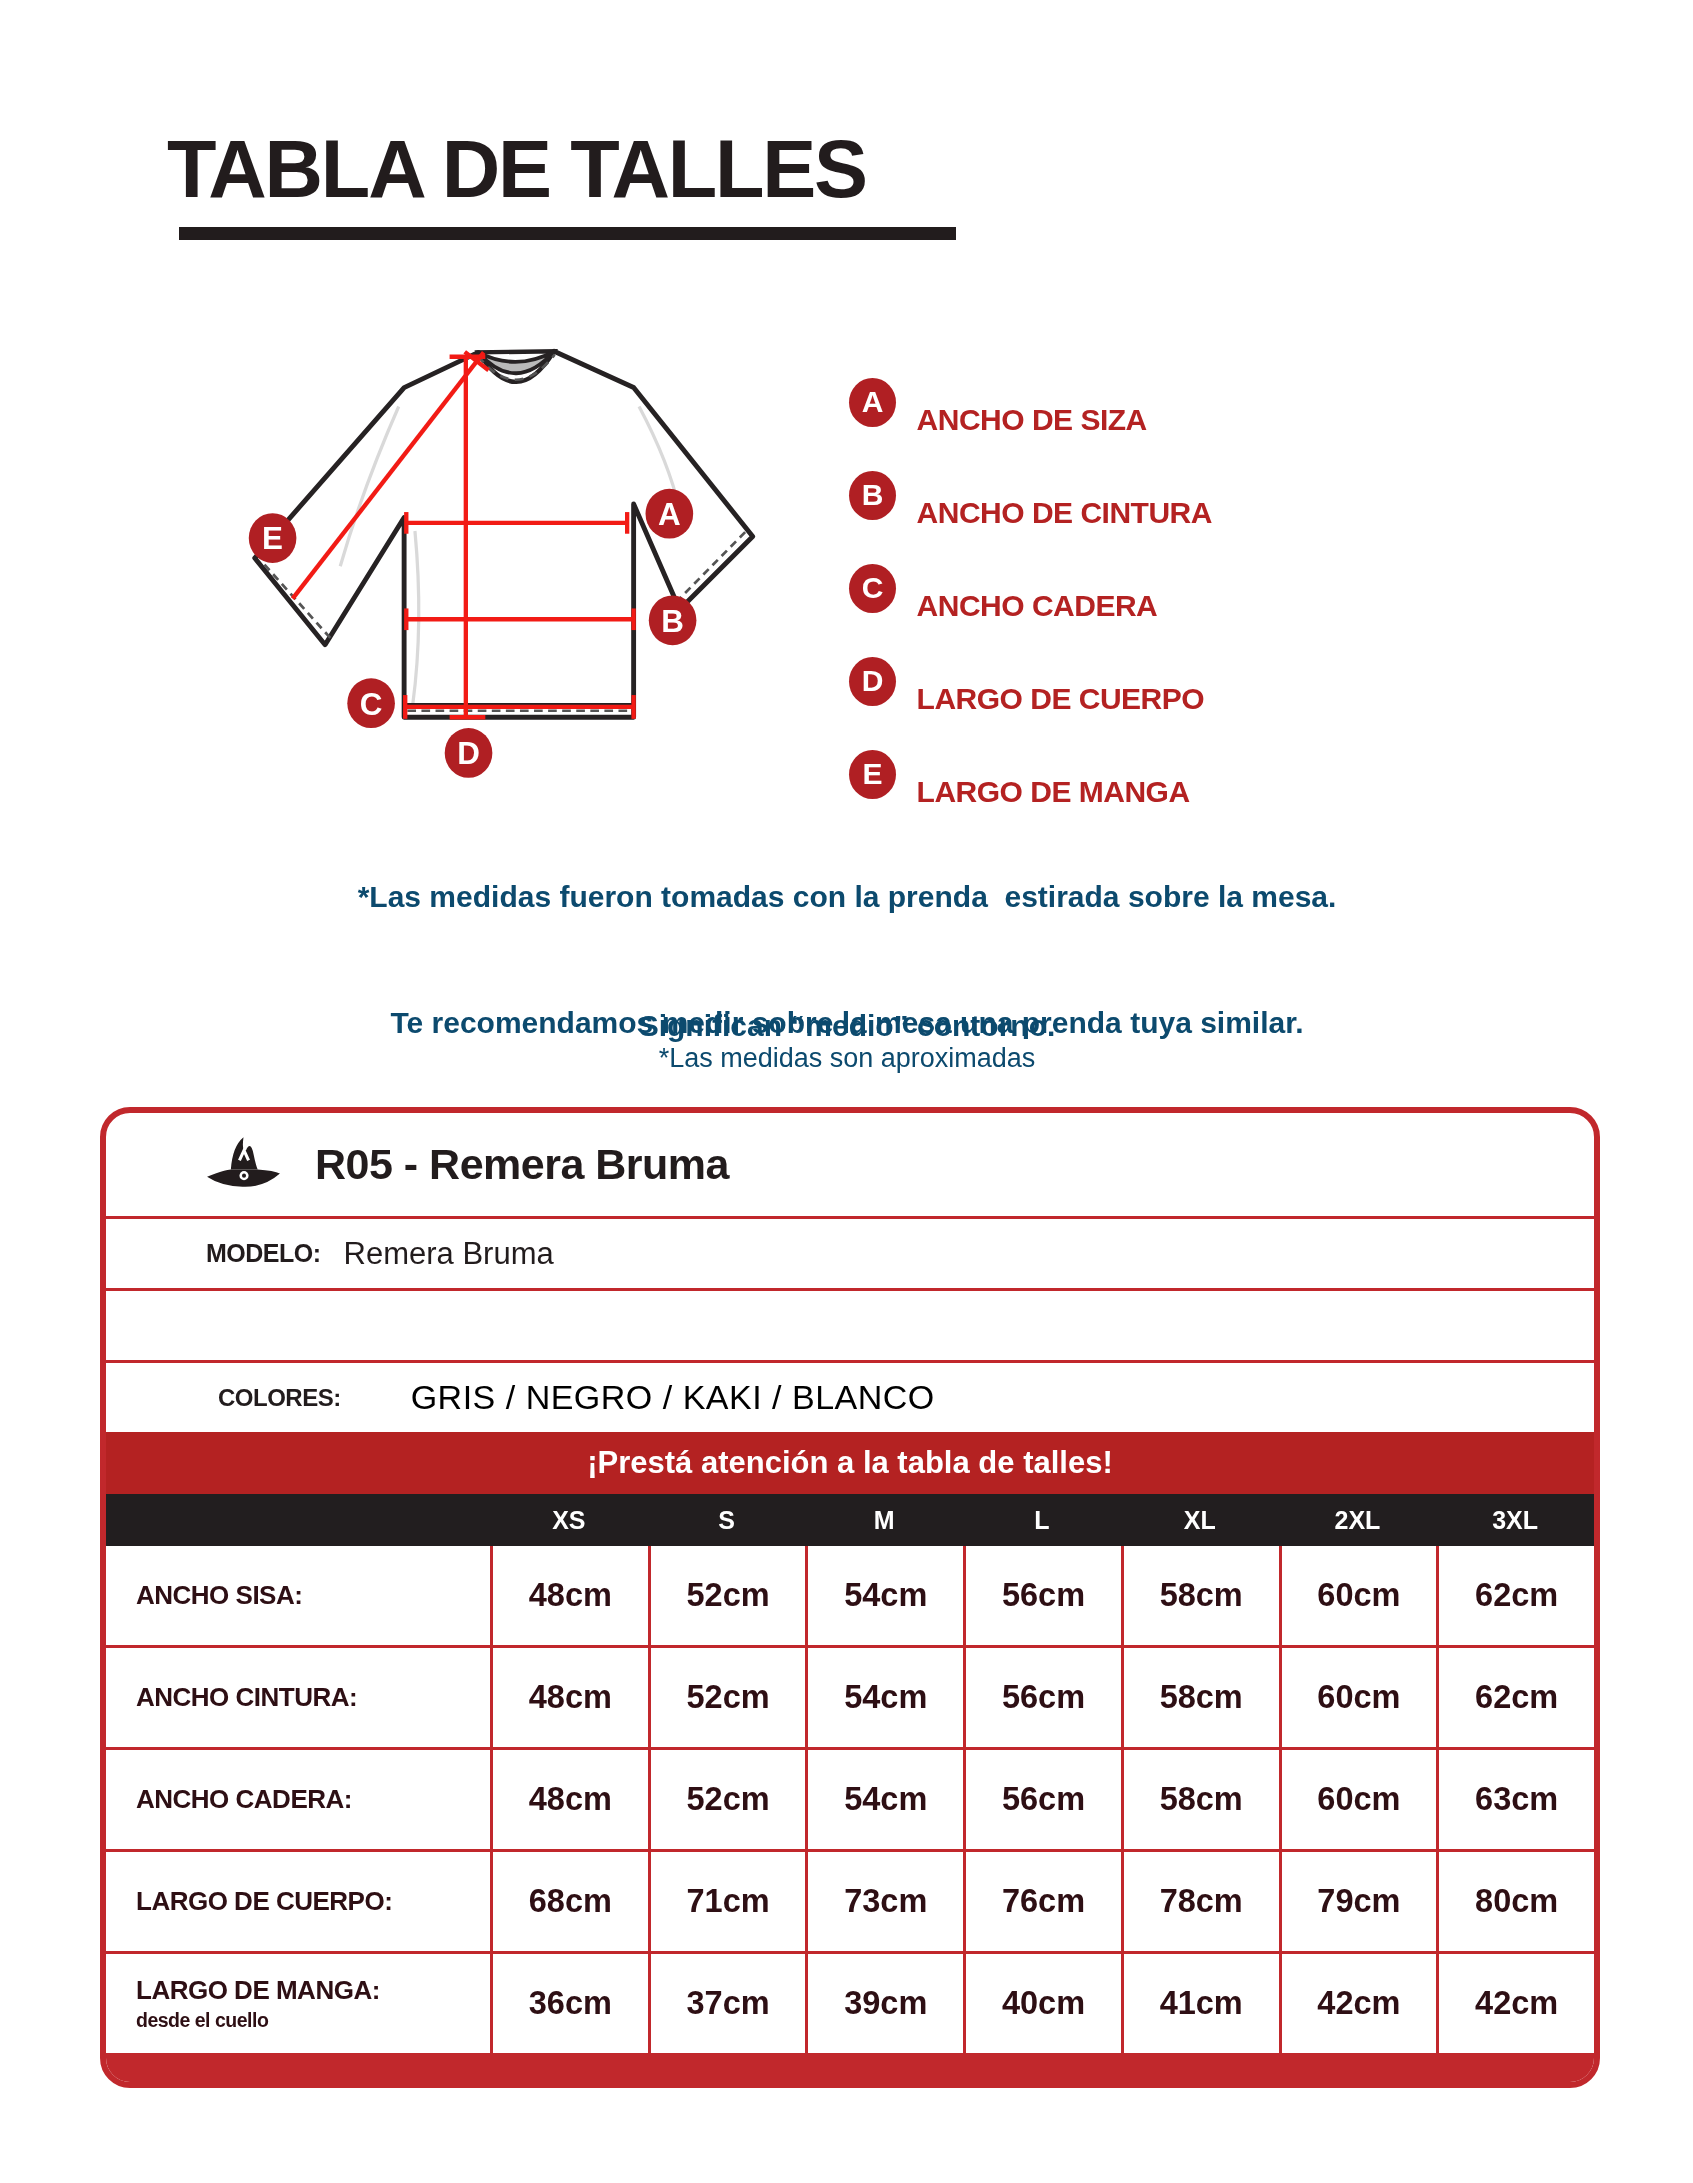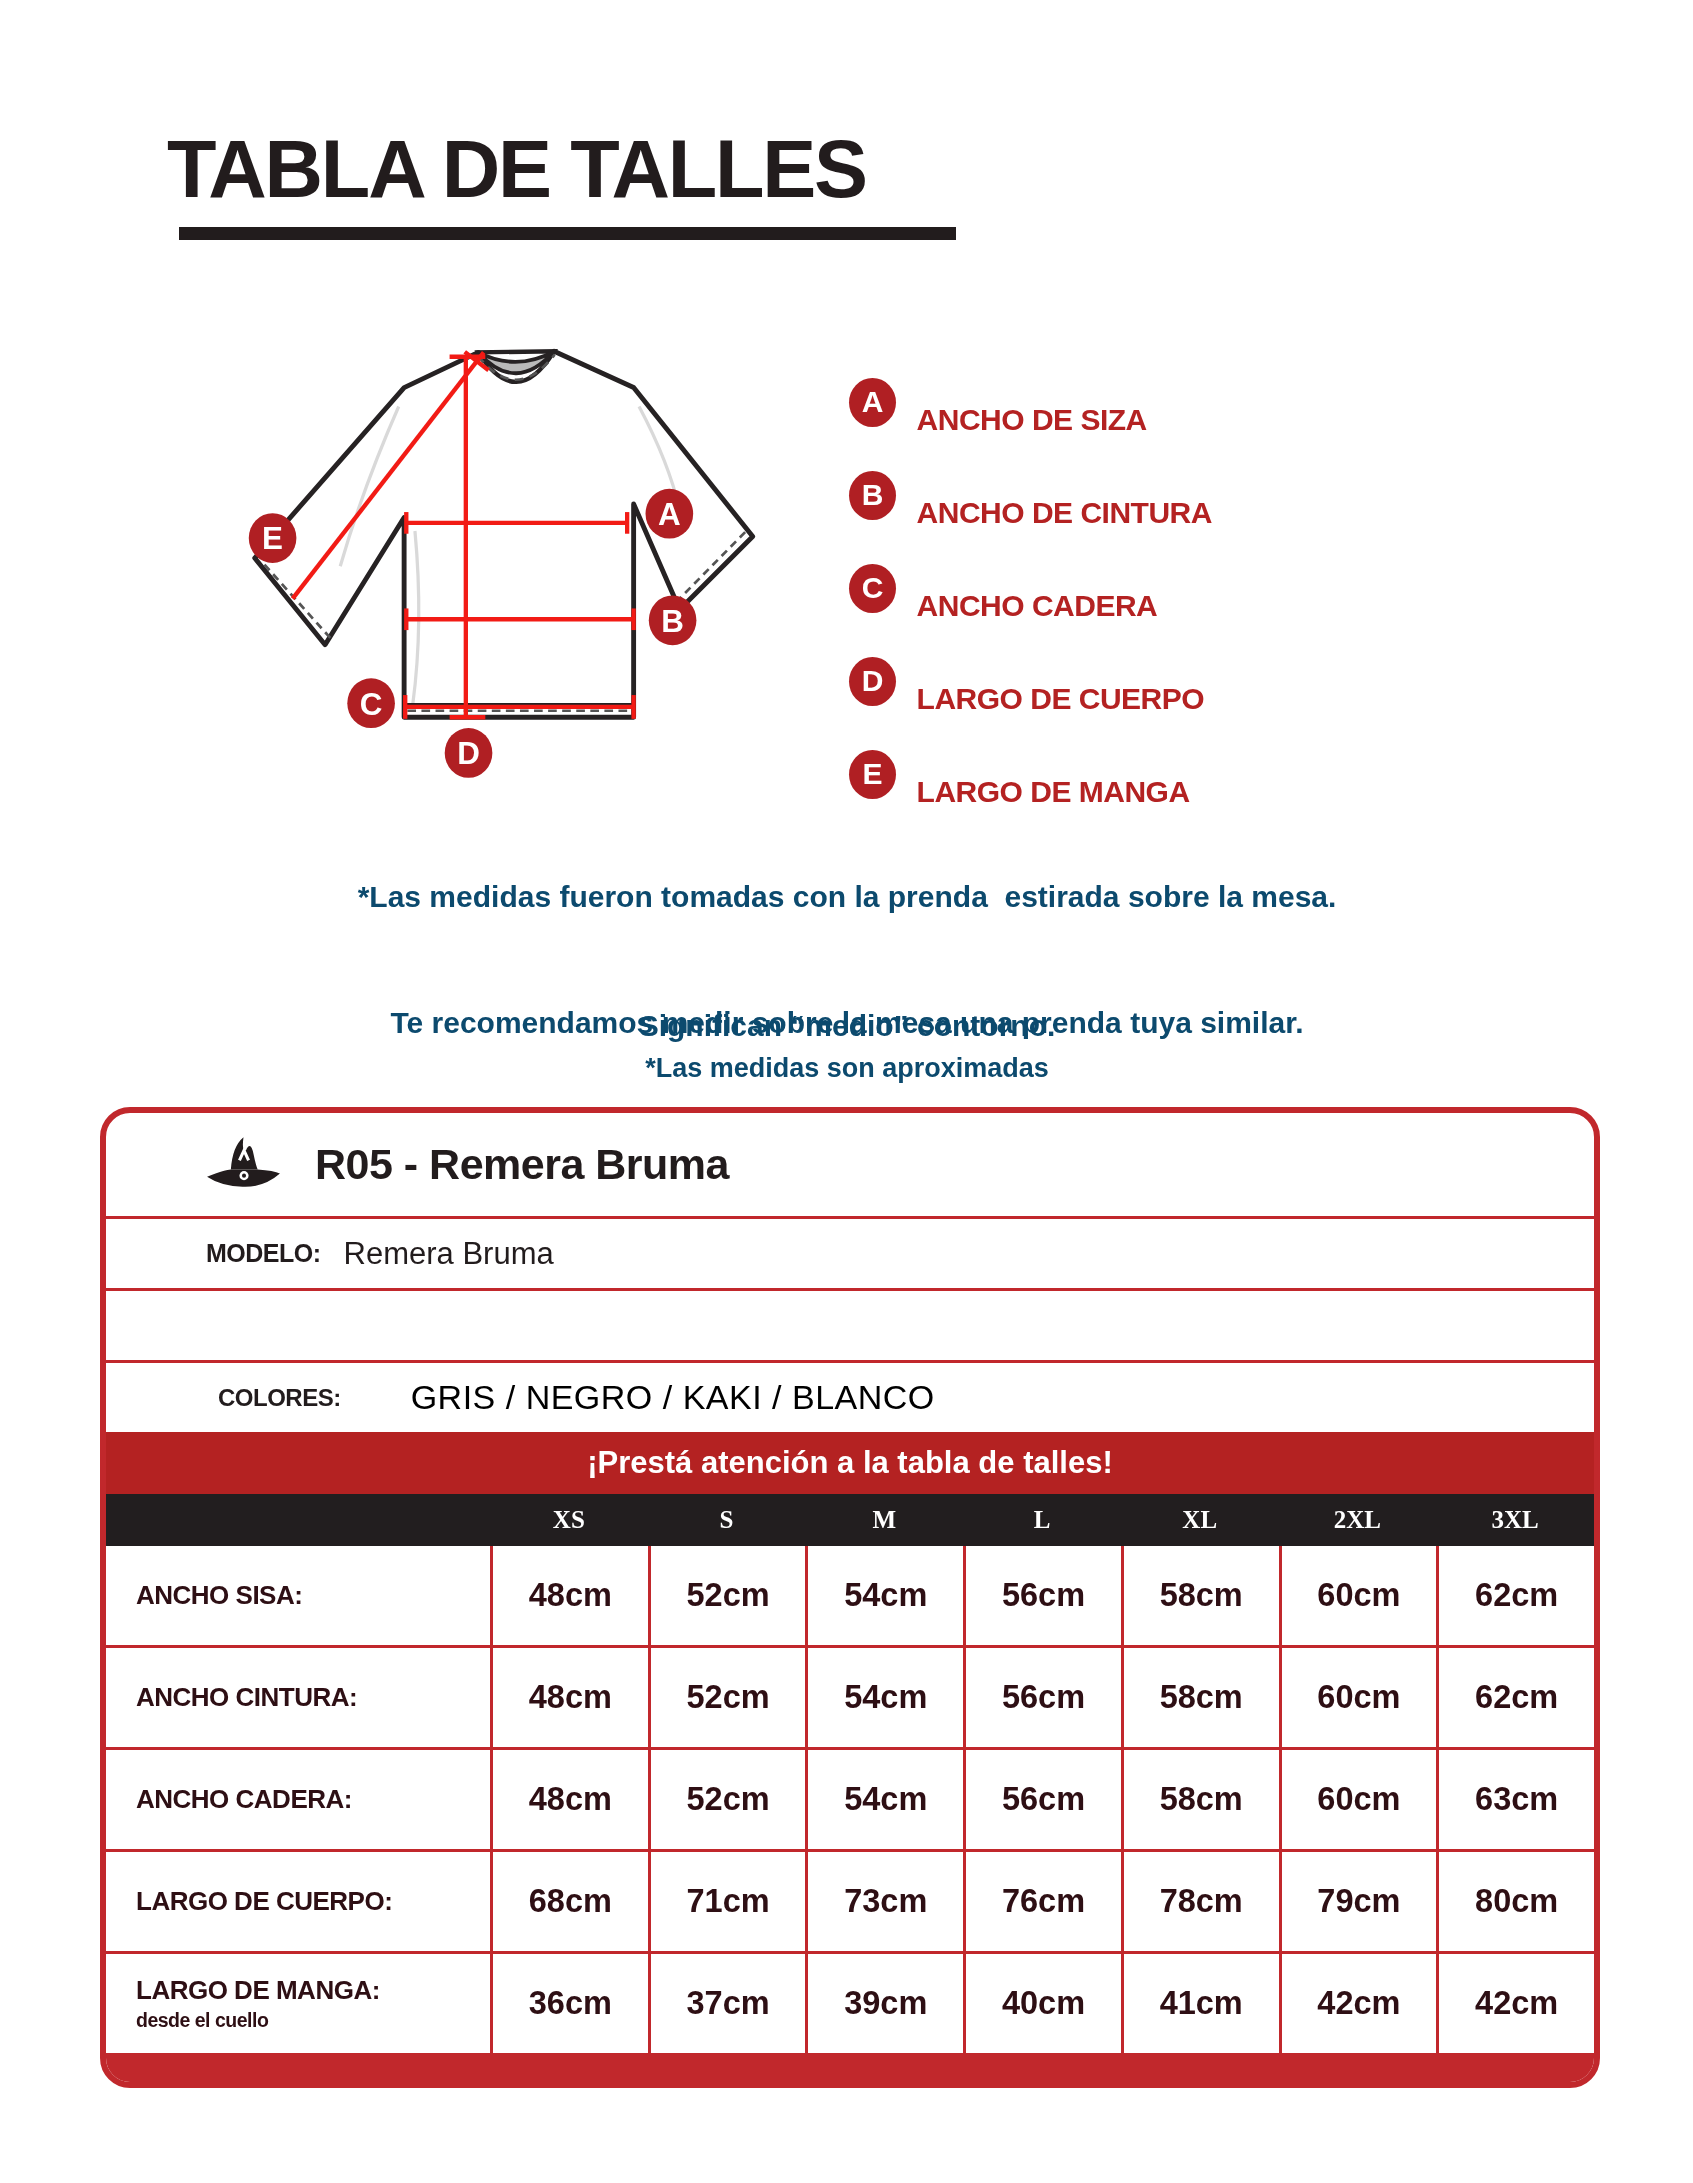--- a/index.html
+++ b/index.html
@@ -20,21 +20,21 @@
   .legend-dot{width:47px;height:49px;border-radius:50%;background:#b01f23;color:#ffffff;
               display:flex;align-items:center;justify-content:center;
               font-weight:800;font-size:30px;flex:0 0 auto;}
   .legend-label{font-size:30px;font-weight:800;color:#b42222;letter-spacing:-0.5px;white-space:nowrap;margin-top:36px;}
 
   
   .note{position:absolute;left:0;width:1694px;text-align:center;color:#0c4a6e;
         font-weight:700;font-size:30px;line-height:42px;white-space:pre-wrap;}
   .note-1{top:792px;}
   .note-2{top:921px;}
-  .note-3{top:1037px;font-weight:700;font-size:27px;margin-top:10px;}
+  .note-3{top:1037px;font-weight:400;font-size:27px;}
 
   
   .card{position:absolute;left:100px;top:1107px;width:1500px;box-sizing:border-box;
         border:6.5px solid #c1282c;border-radius:30px;background:#ffffff;overflow:hidden;}
   .card-header{height:103px;display:flex;align-items:center;gap:31px;padding-left:97px;
                border-bottom:3.8px solid #c1282c;}
   .card-title{font-size:43px;font-weight:800;color:#221c1d;letter-spacing:-0.5px;}
   .card-model{height:69px;display:flex;align-items:center;padding-left:100px;
               border-bottom:3.8px solid #c1282c;}
   .model-label{font-size:25px;font-weight:800;color:#221c1d;letter-spacing:-0.5px;margin-right:23px;}
@@ -42,21 +42,21 @@
   .card-empty{height:69px;border-bottom:3.8px solid #c1282c;}
   .card-colors{height:69px;display:flex;align-items:center;padding-left:112px;}
   .colors-label{font-size:24px;font-weight:800;color:#221c1d;letter-spacing:-0.5px;margin-right:70px;}
   .colors-value{font-size:34px;font-weight:400;color:#000000;letter-spacing:0.5px;}
 
   .banner{height:62px;background:#b42222;color:#ffffff;display:flex;align-items:center;
           justify-content:center;font-size:31px;font-weight:800;}
 
   .grid-cols{display:grid;grid-template-columns:384px repeat(7,1fr);}
   .size-head{height:52px;background:#221e1f;align-items:center;color:#ffffff;
-             font-weight:800;font-size:25px;text-align:center;font-family:Liberation Serif, serif;}
+             font-weight:800;font-size:25px;text-align:center;}
   .size-head .shc{line-height:52px;}
 
   .trow{border-top:3.8px solid #c1282c;}
   .trow.first{border-top:none;text-align:center;}
   .tcell{height:99px;display:flex;align-items:center;justify-content:center;
          border-left:3.2px solid #c1282c;font-weight:800;font-size:32.5px;color:#2e0f14;}
   .tlabel{height:99px;display:flex;flex-direction:column;justify-content:center;
           align-items:flex-start;padding-left:30px;border-left:none;
           font-weight:800;font-size:26px;color:#2e0f14;letter-spacing:-0.5px;}
   .tsub{font-size:19.5px;font-weight:700;margin-top:3.2px;}

